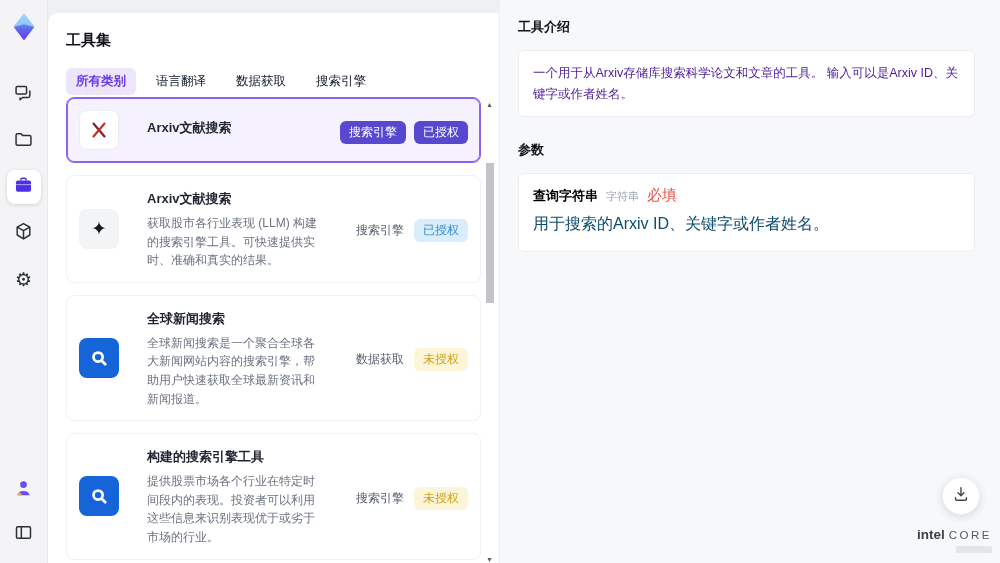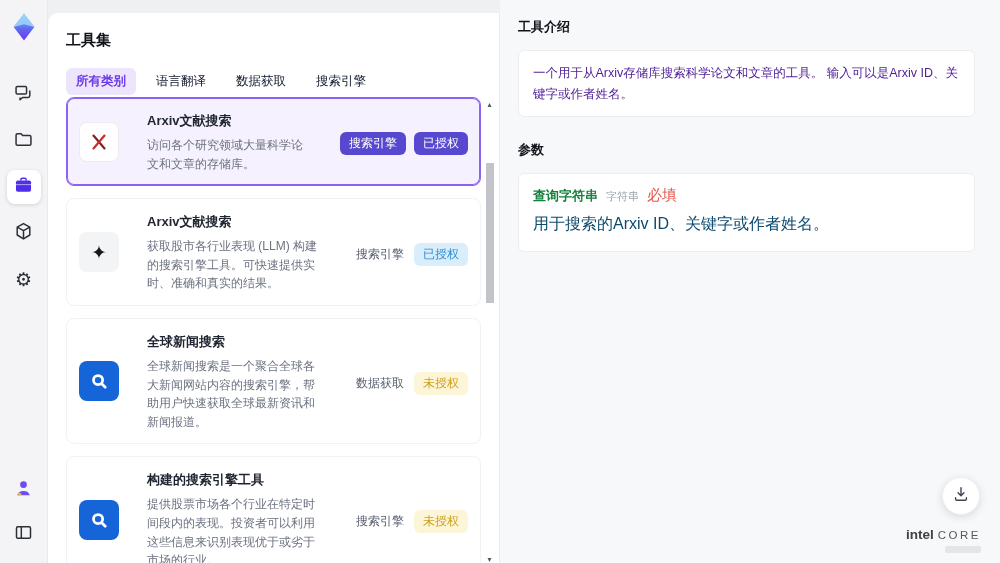--- a/index.html
+++ b/index.html
@@ -76,31 +76,31 @@
   .right-panel {
     position:absolute; left:500px; top:0; width:500px; height:100%;
     background:#f7f8f9; padding:18px 25px 0 18px;
   }
   .sec-heading { font-size:13px; font-weight:700; color:#101319; margin:0 0 14px; }
   .right-panel .panel-title { margin-bottom:24px; }
   .card { background:#fff; border:1px solid #ededf0; border-radius:6px; }
   .intro-card { padding:12px 14px; font-size:12.5px; color:#4c1d95; line-height:1.65; margin-bottom:24px; }
   .param-card { padding:12px 14px 16px; }
   .param-head { display:flex; align-items:baseline; gap:8px; margin-bottom:9px; }
-  .p-name { font-size:13px; font-weight:700; color:#15803d; }
+  .p-name { font-size:13px; font-weight:700; color:#000000; }
   .p-type { font-size:11px; color:#9aa1ab; }
   .p-req  { font-size:15px; color:#e65348; }
   .p-desc { font-size:16px; color:#0c4a6e; }
 
   .fab {
     position:absolute; right:20px; bottom:48px; width:38px; height:38px; border-radius:50%;
     background:#fff; box-shadow:0 2px 8px rgba(0,0,0,.13); border:1px solid #f0f0f2;
     display:flex; align-items:center; justify-content:center; cursor:pointer;
   }
-  .brand { position:absolute; right:19px; bottom:10px; text-align:right; color:#3f4146; }
+  .brand { position:absolute; right:8px; bottom:10px; text-align:right; color:#3f4146; }
   .brand .intel { font-size:13.5px; font-weight:700; }
   .brand .core  { font-size:11.5px; letter-spacing:2.5px; text-transform:uppercase; color:#55585e; margin-left:4px; }
   .brand-bar { width:36px; height:7px; background:#e4e5e7; border-radius:2px; margin:3px 0 0 auto; }
 </style>
 </head>
 <body>
 
 <div class="app">
 
   <aside class="rail">
@@ -190,21 +190,20 @@
       <div class="tool-list" id="tool-list">
           <div class="tool-card selected">
     <div class="t-icon" style="background: rgb(255, 255, 255); border: 1px solid rgb(236, 236, 240);">
               <svg viewBox="0 0 24 24" width="22" height="22" fill="none">
                 <path d="M6 5 L18 19" stroke="#8c1d1d" stroke-width="2.4" stroke-linecap="round"></path>
                 <path d="M18 5 L6 19" stroke="#c62f2f" stroke-width="2.4" stroke-linecap="round"></path>
               </svg>
             </div>
     <div class="t-body">
       <div class="t-name">Arxiv文献搜索</div>
-      <div class="t-desc">访问各个研究领域大量科学论文和文章的存储库。</div>
     </div>
     <div class="t-badges">
               <span class="badge solid">搜索引擎</span>
               <span class="badge solid">已授权</span>
             </div>
   </div>
           <div class="tool-card">
     <div class="t-icon" style="background: rgb(243, 244, 246); border: none;">✦</div>
     <div class="t-body">
       <div class="t-name">Arxiv文献搜索</div>

